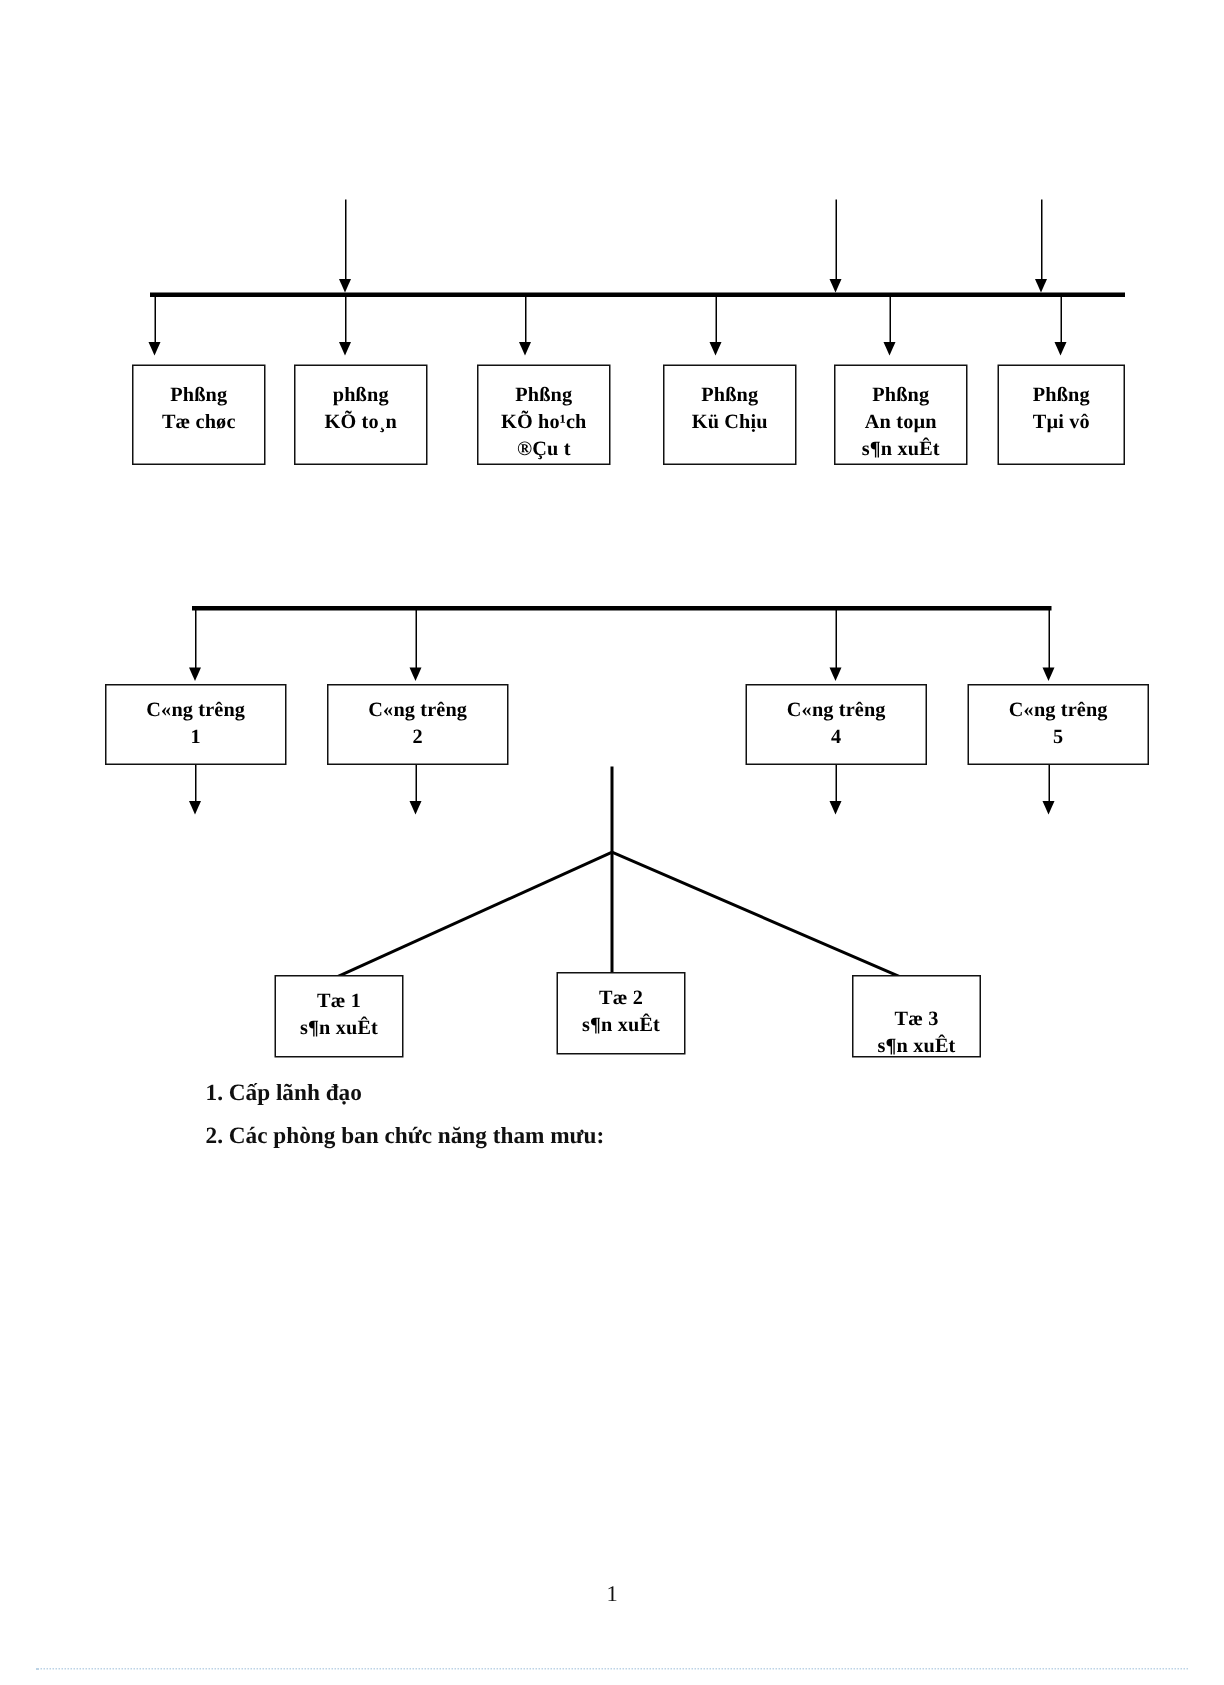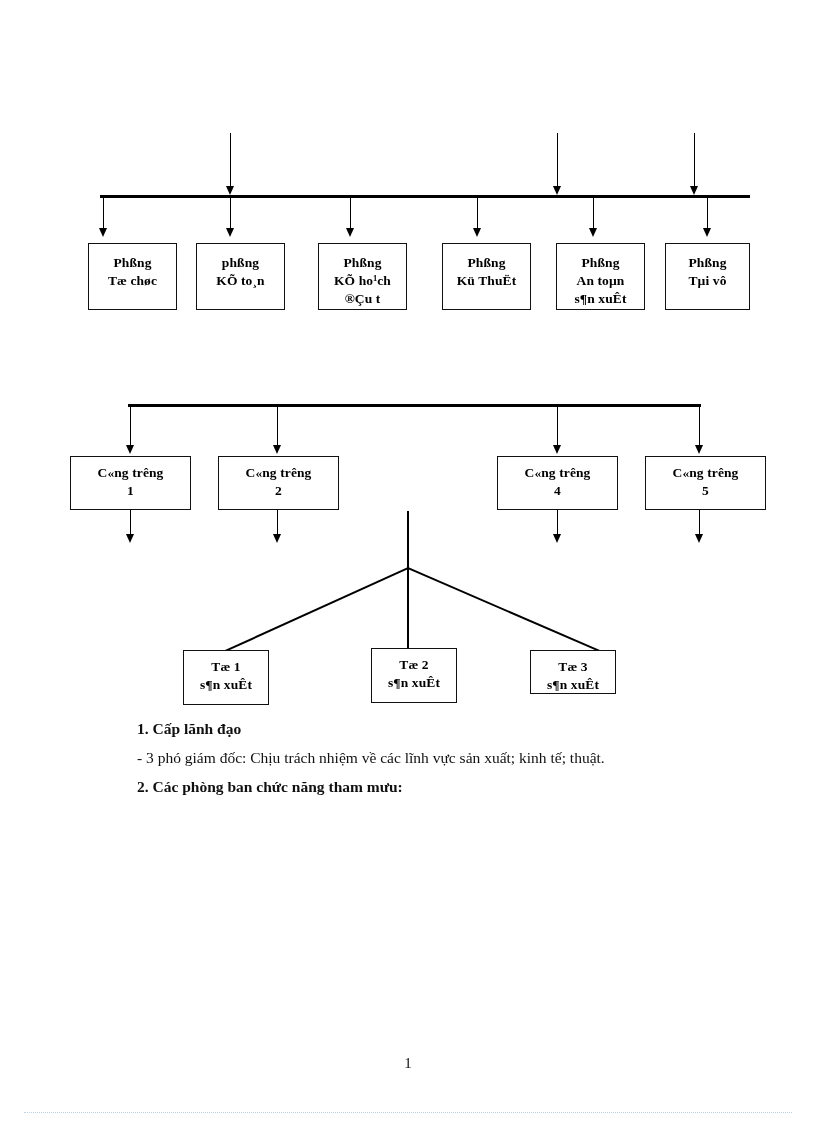--- a/index.html
+++ b/index.html
@@ -147,21 +147,21 @@
     </div>
 
     <div class="dnode" style="left:318px; top:243px; width:89px; height:67px; padding-top:10px;">
       <span class="ln">Phßng</span>
       <span class="ln">KÕ ho¹ch</span>
       <span class="ln">®Çu t</span>
     </div>
 
     <div class="dnode" style="left:442px; top:243px; width:89px; height:67px; padding-top:10px;">
       <span class="ln">Phßng</span>
-      <span class="ln">Kü ThuËt</span>
+      <span class="ln">Kü Chịu</span>
     </div>
 
     <div class="dnode" style="left:556px; top:243px; width:89px; height:67px; padding-top:10px;">
       <span class="ln">Phßng</span>
       <span class="ln">An toµn</span>
       <span class="ln">s¶n xuÊt</span>
     </div>
 
     <div class="dnode" style="left:665px; top:243px; width:85px; height:67px; padding-top:10px;">
       <span class="ln">Phßng</span>
@@ -229,29 +229,28 @@
     <div class="dnode" style="left:183px; top:650px; width:86px; height:55px; padding-top:7px;">
       <span class="ln">Tæ  1</span>
       <span class="ln">s¶n xuÊt</span>
     </div>
 
     <div class="dnode" style="left:371px; top:648px; width:86px; height:55px; padding-top:7px;">
       <span class="ln">Tæ 2</span>
       <span class="ln">s¶n xuÊt</span>
     </div>
 
-    <div class="dnode" style="left:530px; top:650px; width:86px; height:44px; padding-top:7px;">
+    <div class="dnode" style="left:568px; top:650px; width:86px; height:55px; padding-top:19px;">
       <span class="ln">Tæ 3</span>
       <span class="ln">s¶n xuÊt</span>
     </div>
   </div>
 
   <div class="bodytext" style="top:714px;">
     <p class="sub">1. Cấp lãnh đạo</p>
-    <p class="para">- 3 phó giám đốc: Chịu trách nhiệm về các lĩnh vực sản xuất; kinh tế; thuật.</p>
     <p class="sub">2. Các phòng ban chức năng tham mưu:</p>
   </div>
 
   <div class="pagenum" style="top:1055px;">1</div>
 
   <div class="footrule" style="left:24px; top:1112px; width:768px;"></div>
 
 </div>
 
 </body></html>

